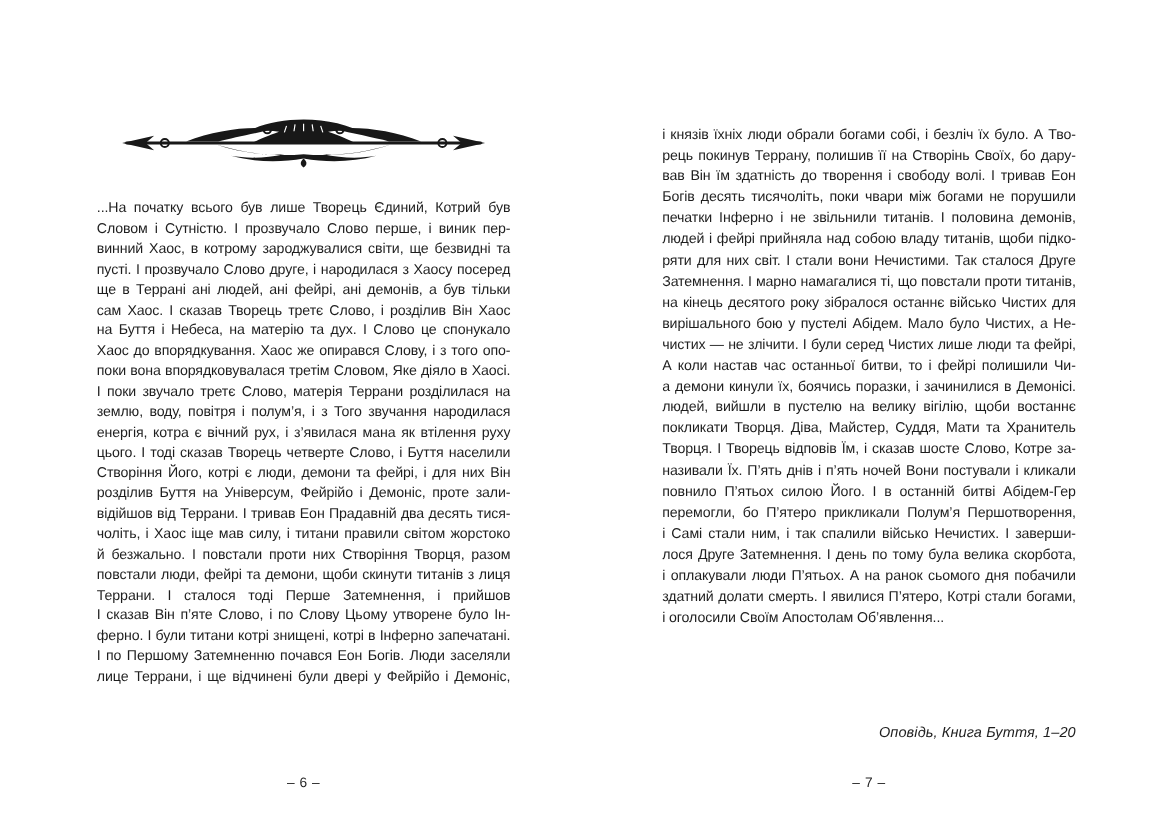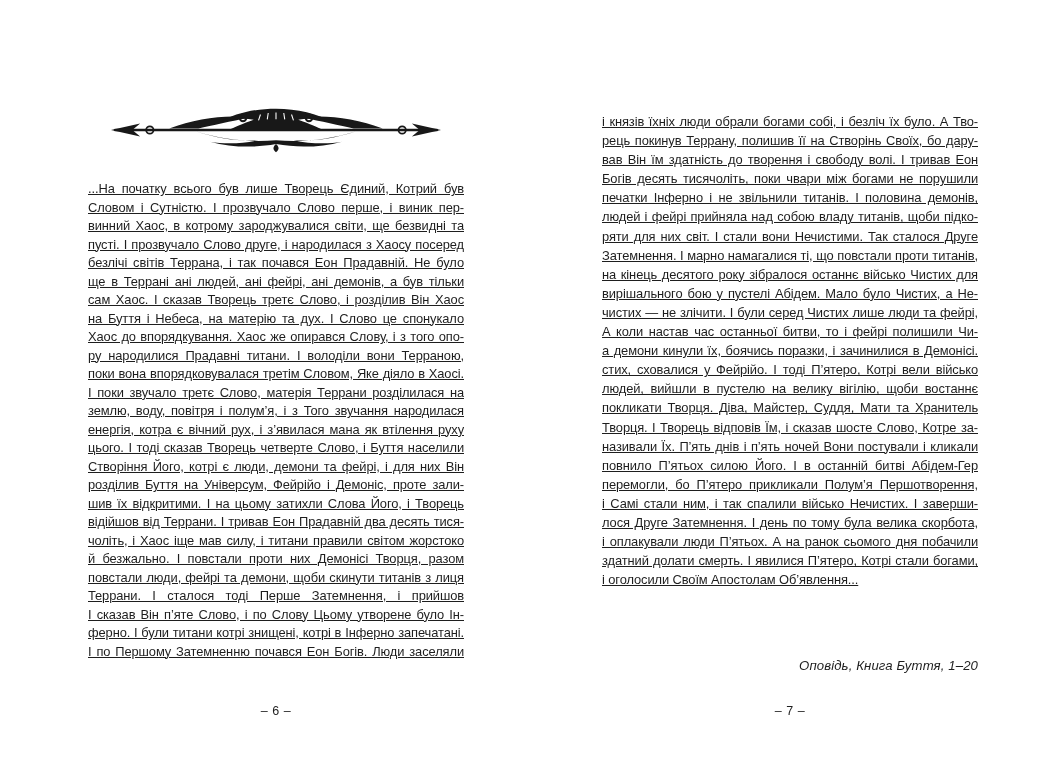--- a/index.html
+++ b/index.html
@@ -16,21 +16,20 @@
   .page-right { left: 602px; }
 
   .ornament { position: absolute; top: 106px; left: 23px; width: 330px; height: 48px; }
   .ornament svg { display: block; width: 100%; height: 100%; }
 
   .text-block {
     position: absolute; left: 0; width: 376px;
     font-size: 12.9px;
     letter-spacing: -0.1px;
     text-align: justify;
-    text-decoration: underline;
   }
   .page-left  .text-block { top: 180px; }
   .page-right .text-block { top: 112px; }
 
   .line {
     text-align: justify;
     text-align-last: justify;
     overflow: hidden;
     white-space: normal;
   }
@@ -76,62 +75,59 @@
           <path d="M88 25.5 C116 34 144 37 170 34.5 C196 37 224 34 252 25.5 C228 33.5 204 36 188 34.5 C206 38.5 224 38.5 238 36 C216 42 192 42.5 170 38.5 C148 42.5 124 42 102 36 C116 38.5 134 38.5 152 34.5 C136 36 112 33.5 88 25.5 Z"></path>
           <path d="M170 38.5 C166.5 41.5 166.5 44.5 170 47 C173.5 44.5 173.5 41.5 170 38.5 Z"></path>
         </g>
       </svg>
     </div>
     <div class="text-block">
         <div class="line">...На початку всього був лише Творець Єдиний, Котрий був</div>
         <div class="line">Словом і Сутністю. І прозвучало Слово перше, і виник пер-</div>
         <div class="line">винний Хаос, в котрому зароджувалися світи, ще безвидні та</div>
         <div class="line">пусті. І прозвучало Слово друге, і народилася з Хаосу посеред</div>
-        <div class="line">безлічі світів Террана, і так почався Еон Прадавній. Не було</div>
         <div class="line">ще в Террані ані людей, ані фейрі, ані демонів, а був тільки</div>
         <div class="line">сам Хаос. І сказав Творець третє Слово, і розділив Він Хаос</div>
         <div class="line">на Буття і Небеса, на матерію та дух. І Слово це спонукало</div>
         <div class="line">Хаос до впорядкування. Хаос же опирався Слову, і з того опо-</div>
-        <div class="line">ру народилися Прадавні титани. І володіли вони Терраною,</div>
         <div class="line">поки вона впорядковувалася третім Словом, Яке діяло в Хаосі.</div>
         <div class="line">І поки звучало третє Слово, матерія Террани розділилася на</div>
         <div class="line">землю, воду, повітря і полум’я, і з Того звучання народилася</div>
         <div class="line">енергія, котра є вічний рух, і з’явилася мана як втілення руху</div>
         <div class="line">цього. І тоді сказав Творець четверте Слово, і Буття населили</div>
         <div class="line">Створіння Його, котрі є люди, демони та фейрі, і для них Він</div>
         <div class="line">розділив Буття на Універсум, Фейрійо і Демоніс, проте зали-</div>
-        <div class="line">шив їх відкритими. І на цьому затихли Слова Його, і Творець</div>
         <div class="line">відійшов від Террани. І тривав Еон Прадавній два десять тися-</div>
         <div class="line">чоліть, і Хаос іще мав силу, і титани правили світом жорстоко</div>
-        <div class="line">й безжально. І повстали проти них Демонісі Творця, разом</div>
+        <div class="line">й безжально. І повстали проти них Створіння Творця, разом</div>
         <div class="line">повстали люди, фейрі та демони, щоби скинути титанів з лиця</div>
         <div class="line">Террани. І сталося тоді Перше Затемнення, і прийшов Творець.</div>
         <div class="line">І сказав Він п’яте Слово, і по Слову Цьому утворене було Ін-</div>
         <div class="line">ферно. І були титани котрі знищені, котрі в Інферно запечатані.</div>
         <div class="line">І по Першому Затемненню почався Еон Богів. Люди заселяли</div>
+        <div class="line">лице Террани, і ще відчинені були двері у Фейрійо і Демоніс,</div>
       </div>
     <div class="page-number">– 6 –</div>
   </section>
 
   <section class="page page-right">
     <div class="text-block">
         <div class="line">і князів їхніх люди обрали богами собі, і безліч їх було. А Тво-</div>
         <div class="line">рець покинув Террану, полишив її на Створінь Своїх, бо дару-</div>
         <div class="line">вав Він їм здатність до творення і свободу волі. І тривав Еон</div>
         <div class="line">Богів десять тисячоліть, поки чвари між богами не порушили</div>
         <div class="line">печатки Інферно і не звільнили титанів. І половина демонів,</div>
         <div class="line">людей і фейрі прийняла над собою владу титанів, щоби підко-</div>
         <div class="line">ряти для них світ. І стали вони Нечистими. Так сталося Друге</div>
         <div class="line">Затемнення. І марно намагалися ті, що повстали проти титанів,</div>
         <div class="line">на кінець десятого року зібралося останнє військо Чистих для</div>
         <div class="line">вирішального бою у пустелі Абідем. Мало було Чистих, а Не-</div>
         <div class="line">чистих — не злічити. І були серед Чистих лише люди та фейрі,</div>
         <div class="line">А коли настав час останньої битви, то і фейрі полишили Чи-</div>
         <div class="line">а демони кинули їх, боячись поразки, і зачинилися в Демонісі.</div>
-        <div class="line">стих, сховалися у Фейрійо. І тоді П’ятеро, Котрі вели військо</div>
         <div class="line">людей, вийшли в пустелю на велику вігілію, щоби востаннє</div>
         <div class="line">покликати Творця. Діва, Майстер, Суддя, Мати та Хранитель</div>
         <div class="line">Творця. І Творець відповів Їм, і сказав шосте Слово, Котре за-</div>
         <div class="line">називали Їх. П’ять днів і п’ять ночей Вони постували і кликали</div>
         <div class="line">повнило П’ятьох силою Його. І в останній битві Абідем-Гер Чисті</div>
         <div class="line">перемогли, бо П’ятеро прикликали Полум’я Першотворення,</div>
         <div class="line">і Самі стали ним, і так спалили військо Нечистих. І заверши-</div>
         <div class="line">лося Друге Затемнення. І день по тому була велика скорбота,</div>
         <div class="line">і оплакували люди П’ятьох. А на ранок сьомого дня побачили</div>
         <div class="line">здатний долати смерть. І явилися П’ятеро, Котрі стали богами,</div>

